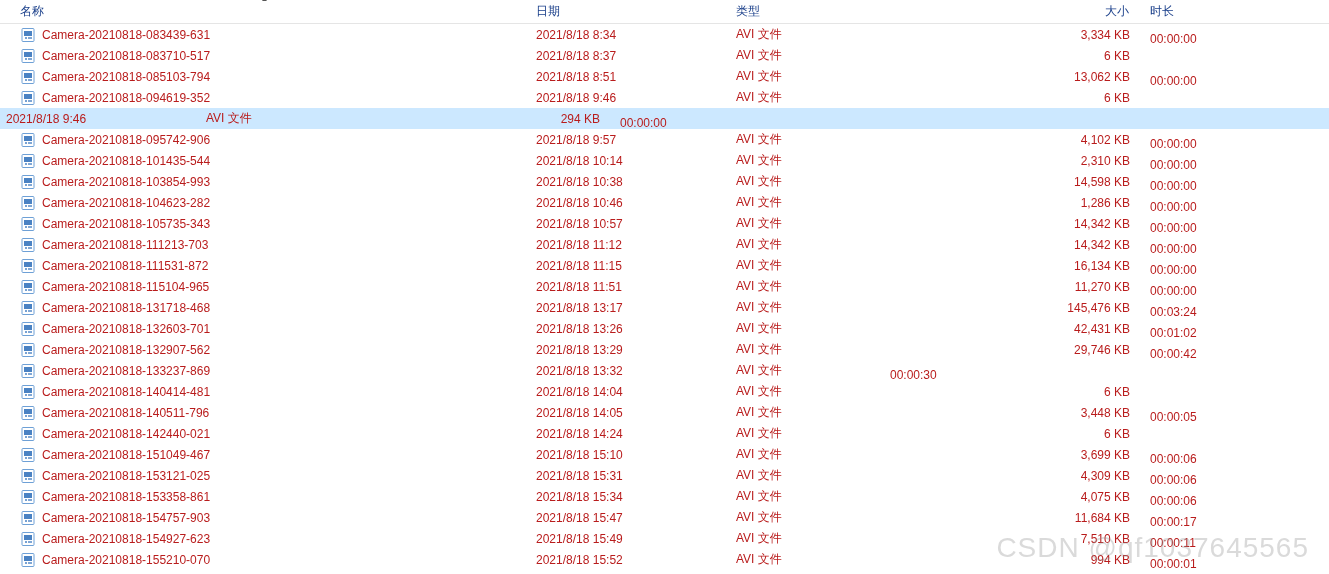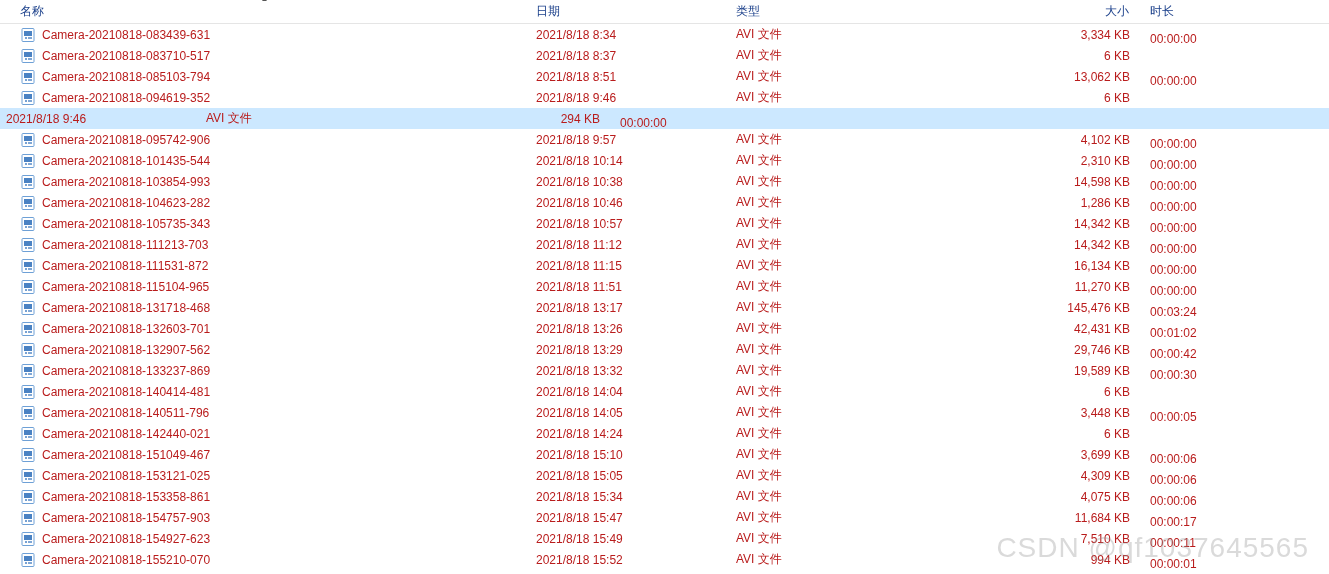--- a/index.html
+++ b/index.html
@@ -368,21 +368,20 @@
   <rect x="2" y="1.5" width="12" height="13" rx="1" fill="#fff" stroke="#6ea0d6" stroke-width="1"></rect>
   <rect x="4" y="4" width="8" height="5" fill="#4a82c3"></rect>
   <circle cx="6" cy="11" r="1" fill="#4a82c3"></circle>
   <rect x="8" y="10.3" width="4" height="1.4" fill="#4a82c3"></rect>
 </svg>
         </span>
         <span>Camera-20210818-133237-869</span>
       </div>
       <div class="cell col-date">2021/8/18 13:32</div>
       <div class="cell col-type">AVI 文件</div>
-      <div class="cell col-size">19,589 KB</div>
       <div class="cell col-duration">00:00:30</div>
     </div>
     <div class="row">
       <div class="cell col-name">
         <span class="file-icon">
           <svg viewBox="0 0 16 16">
   <rect x="2" y="1.5" width="12" height="13" rx="1" fill="#fff" stroke="#6ea0d6" stroke-width="1"></rect>
   <rect x="4" y="4" width="8" height="5" fill="#4a82c3"></rect>
   <circle cx="6" cy="11" r="1" fill="#4a82c3"></circle>
   <rect x="8" y="10.3" width="4" height="1.4" fill="#4a82c3"></rect>
@@ -451,21 +450,21 @@
         <span class="file-icon">
           <svg viewBox="0 0 16 16">
   <rect x="2" y="1.5" width="12" height="13" rx="1" fill="#fff" stroke="#6ea0d6" stroke-width="1"></rect>
   <rect x="4" y="4" width="8" height="5" fill="#4a82c3"></rect>
   <circle cx="6" cy="11" r="1" fill="#4a82c3"></circle>
   <rect x="8" y="10.3" width="4" height="1.4" fill="#4a82c3"></rect>
 </svg>
         </span>
         <span>Camera-20210818-153121-025</span>
       </div>
-      <div class="cell col-date">2021/8/18 15:05</div>
+      <div class="cell col-date">2021/8/18 15:31</div>
       <div class="cell col-type">AVI 文件</div>
       <div class="cell col-size">4,309 KB</div>
       <div class="cell col-duration">00:00:06</div>
     </div>
     <div class="row">
       <div class="cell col-name">
         <span class="file-icon">
           <svg viewBox="0 0 16 16">
   <rect x="2" y="1.5" width="12" height="13" rx="1" fill="#fff" stroke="#6ea0d6" stroke-width="1"></rect>
   <rect x="4" y="4" width="8" height="5" fill="#4a82c3"></rect>

